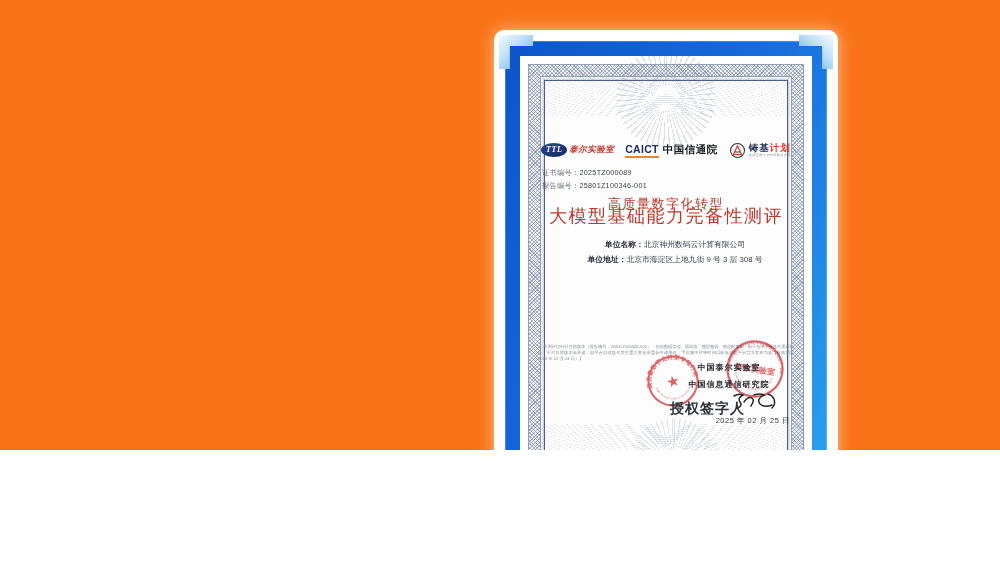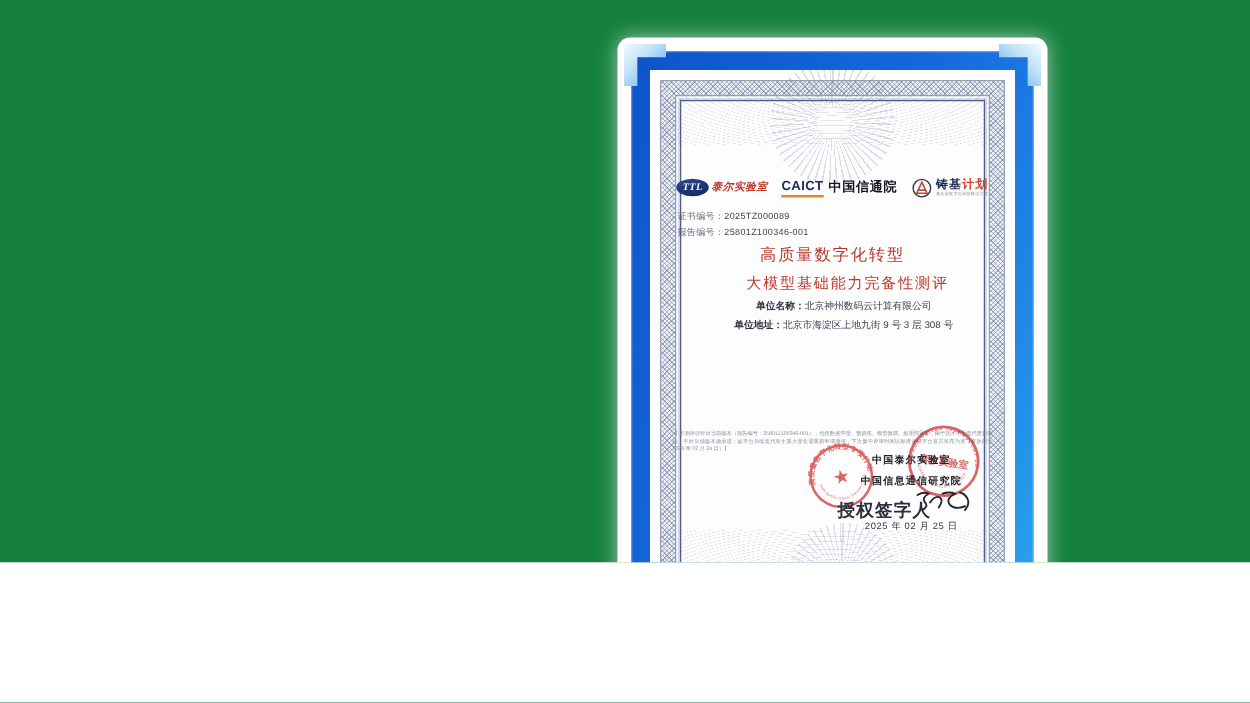--- a/index.html
+++ b/index.html
@@ -1,17 +1,17 @@
 <!DOCTYPE html>
 <html><head>
 <meta charset="utf-8">
 <style>
   html,body{margin:0;padding:0;}
   body{font-family:"Liberation Sans","DejaVu Sans",sans-serif;}
-  .stage{position:relative;width:1000px;height:450px;background:#15803d;overflow:hidden;}
+  .stage{position:relative;width:1000px;height:450px;background:#f97316;overflow:hidden;}
 
   
   .white-card{position:absolute;left:494px;top:30px;width:344px;height:482px;
     background:#ffffff;border-radius:10px;box-shadow:0 0 16px rgba(255,255,255,.55);}
   .blue-frame{position:absolute;left:505px;top:41px;width:322px;height:460px;
     background:linear-gradient(115deg,#0d54c9 0%,#1668dd 45%,#1f86e6 75%,#2aa5ee 100%);
     border-radius:4px;box-shadow:inset 0 0 0 1px rgba(255,255,255,.22);}
   .bottom-glow{position:absolute;left:552px;top:503px;width:238px;height:9px;border-radius:2px;
     background:linear-gradient(180deg,#7cc6f5,#46a7ee);}
   .corner{position:absolute;width:34px;height:34px;}
@@ -64,21 +64,21 @@
 
   
   .idrow{position:absolute;left:22px;font-size:7.2px;color:#6a707c;letter-spacing:.3px;}
   .idrow b{color:#3a3f49;font-weight:normal;}
   .idrow.cert{top:112px;}
   .idrow.report{top:125px;}
 
   
   .title{position:absolute;left:0;width:100%;text-align:center;color:#b93a2c;font-weight:normal;letter-spacing:1.5px;}
   .title.l1{top:139px;font-size:13px;}
-  .title.l2{top:162px;font-size:12px;padding-left:12px;}
+  .title.l2{top:148px;font-size:18px;}
 
   
   .fields{position:absolute;left:0;top:181px;width:100%;text-align:center;}
   .fieldline{font-size:7.8px;line-height:15px;color:#3c414c;}
   .fieldline b{color:#2b303b;margin-left:18px;}
 
   
   .bodytext{position:absolute;left:21px;right:21px;top:253px;font-size:7.3px;line-height:11.5px;
     color:#3a3f49;text-align:justify;text-indent:2em;}
   .bodytext .und{text-decoration:underline;text-underline-offset:1.5px;}
@@ -90,21 +90,21 @@
   .stamp{position:absolute;mix-blend-mode:multiply;opacity:.88;}
   .stamp.left{left:126px;top:298px;transform:rotate(-14deg);}
   .stamp.right{left:204px;top:282px;transform:rotate(9deg);}
 
   
   .issuer-line{position:absolute;left:148px;width:122px;text-align:center;font-weight:bold;color:#23262e;letter-spacing:1px;z-index:6;}
   .issuer-line.l1{top:306px;font-size:8px;}
   .issuer-line.l2{top:323px;font-size:8px;}
   .signer{position:absolute;left:150px;top:344px;font-size:14px;color:#2b303b;font-weight:bold;letter-spacing:1px;z-index:6;}
   .signature{position:absolute;left:210px;top:334px;z-index:6;}
-  .dateline{position:absolute;left:148px;top:360px;width:122px;text-align:center;font-size:7.5px;color:#33373f;letter-spacing:.5px;z-index:6;}
+  .dateline{position:absolute;left:148px;top:360px;width:122px;text-align:right;font-size:7.5px;color:#33373f;letter-spacing:.5px;z-index:6;}
 </style>
 </head>
 <body>
 
 <div class="stage">
 
   <div class="white-card"></div>
   <div class="bottom-glow"></div>
   <div class="blue-frame"></div>
   <div class="corner tl"></div>

